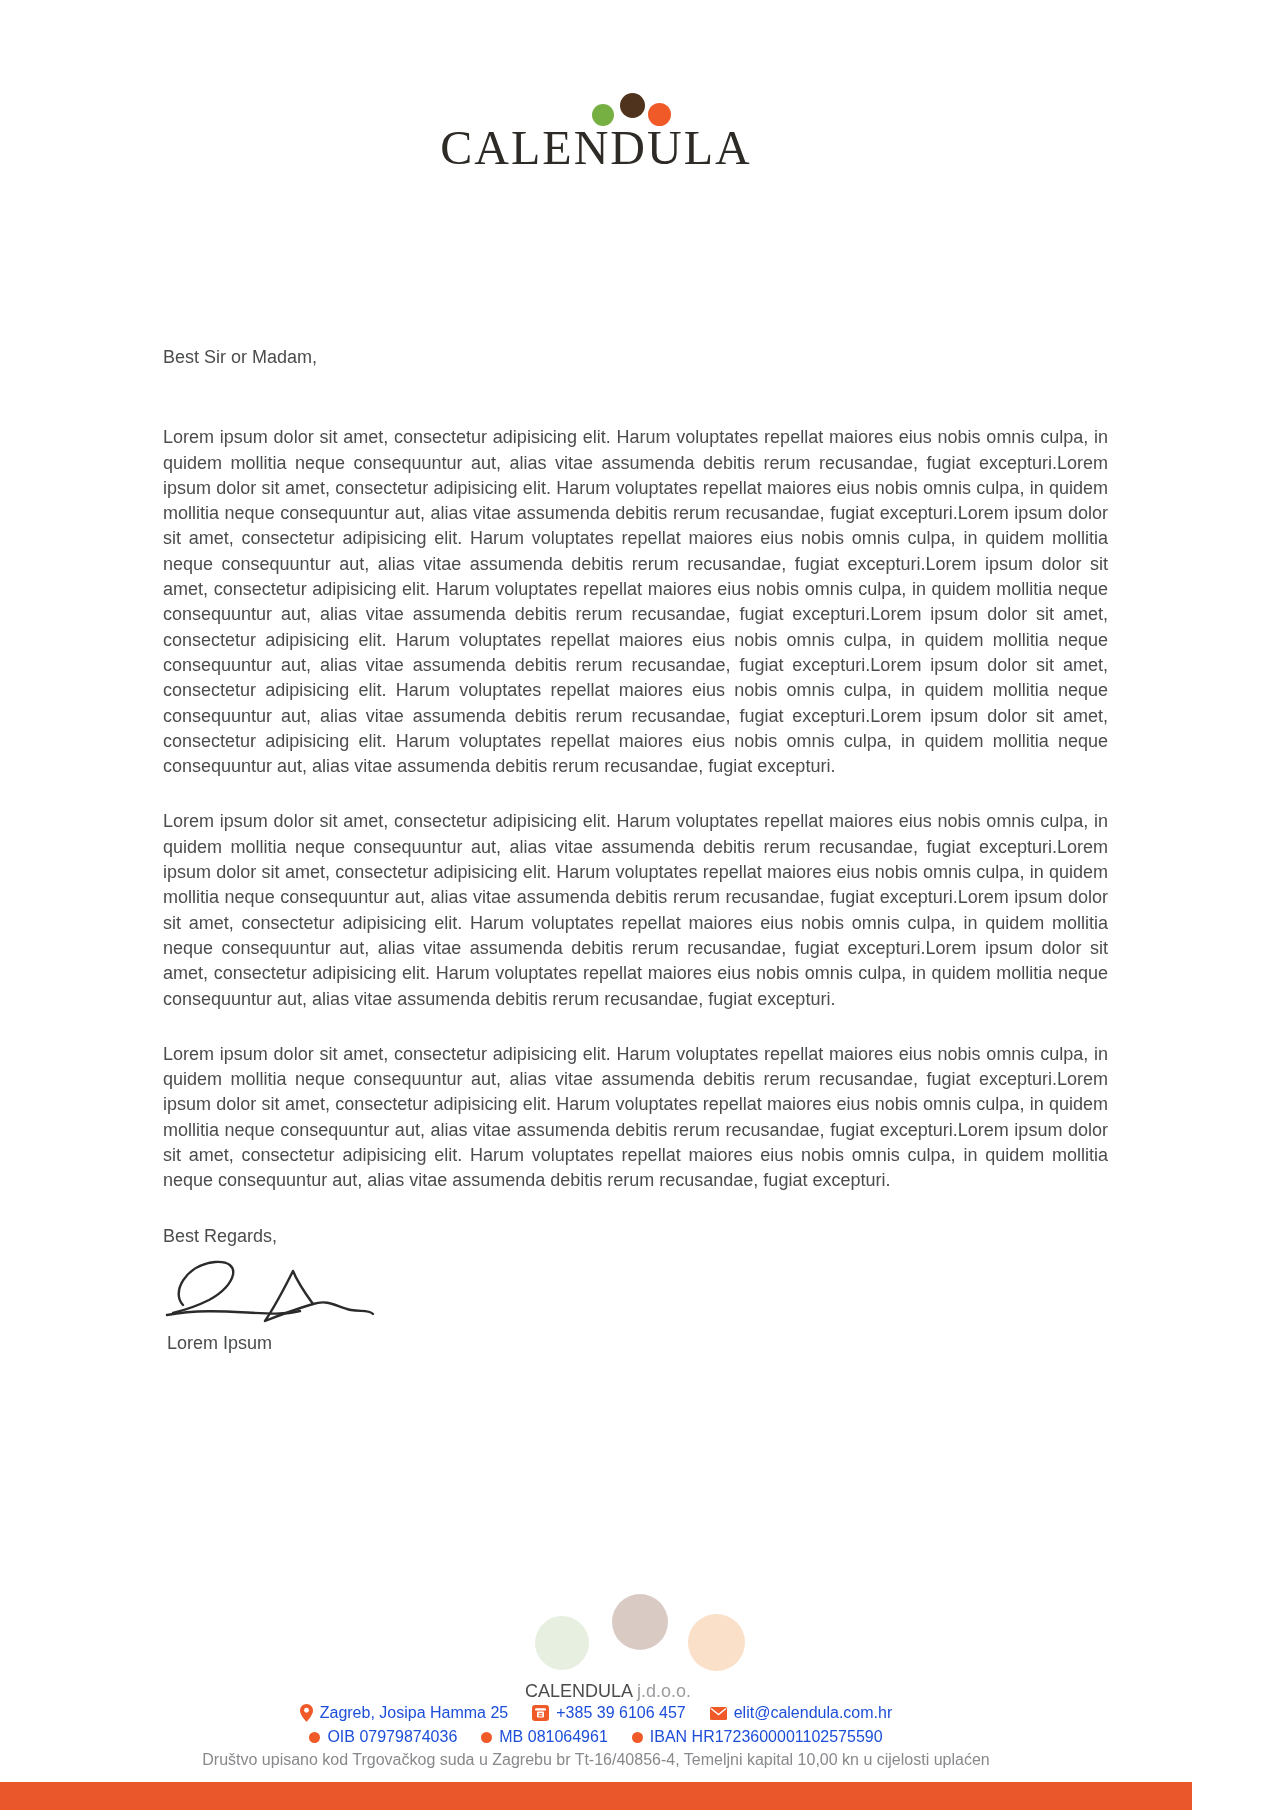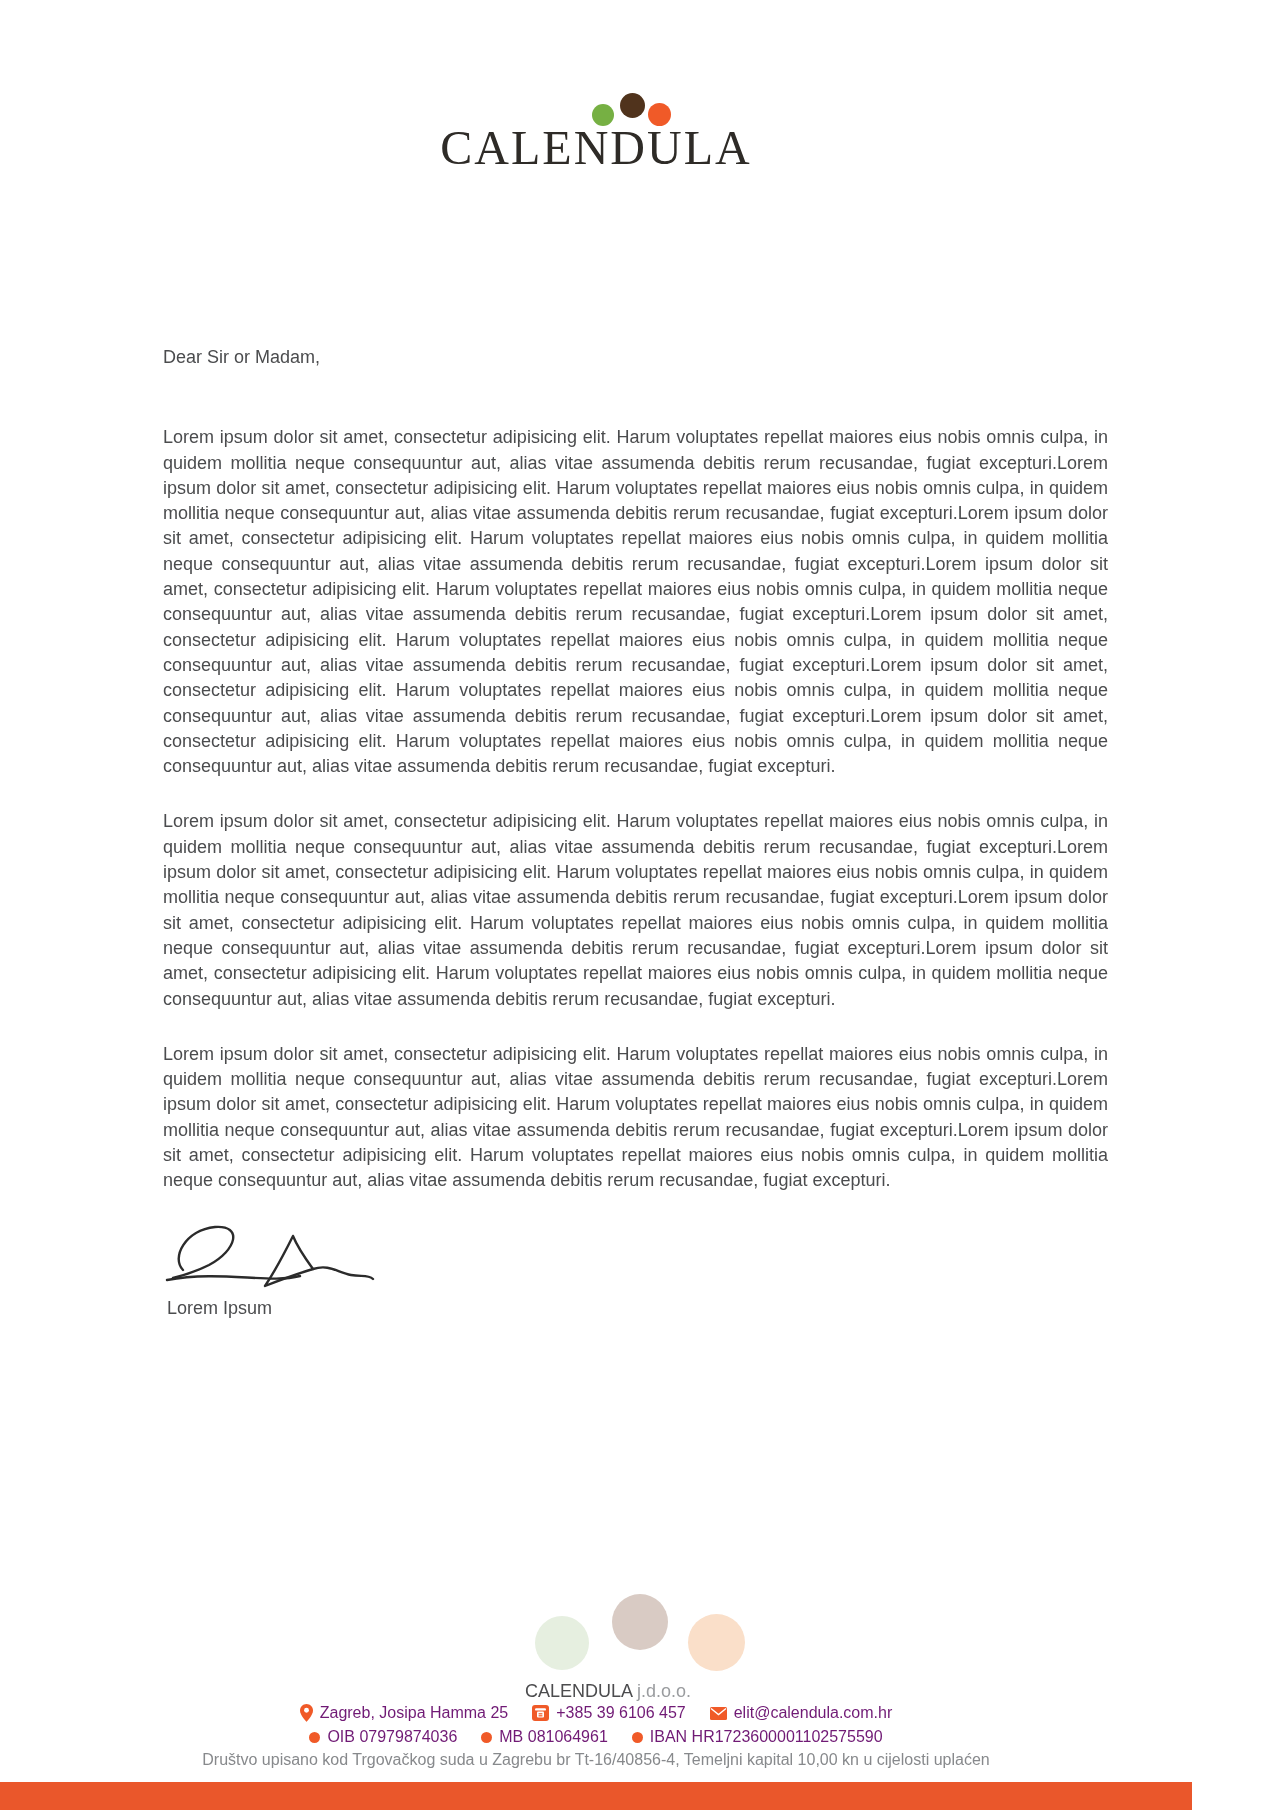--- a/index.html
+++ b/index.html
@@ -29,21 +29,21 @@
   .fc{position:absolute;border-radius:50%;}
   .fc-green{left:535px;top:1616px;width:54px;height:54px;background:#e6efe0;}
   .fc-taupe{left:612px;top:1594px;width:56px;height:56px;background:#d9cbc4;}
   .fc-peach{left:688px;top:1614px;width:57px;height:57px;background:#fadfc9;}
 
   .f-company{position:absolute;top:1681px;left:12px;width:100%;text-align:center;
              font-size:18px;color:#4c4c4e;}
   .f-company .suffix{color:#9a9c9f;}
 
   .f-row{position:absolute;left:0;width:100%;display:flex;justify-content:center;
-         align-items:center;gap:7px;font-size:16px;color:#701a75;}
+         align-items:center;gap:7px;font-size:16px;color:#1d4ed8;}
   .f-row1{top:1704px;}
   .f-row2{top:1728px;}
   .f-row .sep{width:10px;}
   .bullet{display:inline-block;width:11px;height:11px;border-radius:50%;background:#f05a28;}
   .icon{display:inline-block;flex:0 0 auto;}
 
   .f-legal{position:absolute;top:1751px;left:0;width:100%;text-align:center;
            font-size:16px;color:#87898c;}
   .f-bar{position:absolute;left:0;top:1782px;width:1280px;height:28px;background:#ea572b;}
 </style>
@@ -53,24 +53,25 @@
 <div class="page">
 
   <div>
     <span class="dot dot-green"></span>
     <span class="dot dot-brown"></span>
     <span class="dot dot-orange"></span>
     <div class="logo-word">CALENDULA</div>
   </div>
 
   <main class="letter">
-    <p class="salutation">Dear Sir or Madam,</p>
+    <p class="salutation">Best Sir or Madam,</p>
     <p class="para">Lorem ipsum dolor sit amet, consectetur adipisicing elit. Harum voluptates repellat maiores eius nobis omnis culpa, in quidem mollitia neque consequuntur aut, alias vitae assumenda debitis rerum recusandae, fugiat excepturi.Lorem ipsum dolor sit amet, consectetur adipisicing elit. Harum voluptates repellat maiores eius nobis omnis culpa, in quidem mollitia neque consequuntur aut, alias vitae assumenda debitis rerum recusandae, fugiat excepturi.Lorem ipsum dolor sit amet, consectetur adipisicing elit. Harum voluptates repellat maiores eius nobis omnis culpa, in quidem mollitia neque consequuntur aut, alias vitae assumenda debitis rerum recusandae, fugiat excepturi.Lorem ipsum dolor sit amet, consectetur adipisicing elit. Harum voluptates repellat maiores eius nobis omnis culpa, in quidem mollitia neque consequuntur aut, alias vitae assumenda debitis rerum recusandae, fugiat excepturi.Lorem ipsum dolor sit amet, consectetur adipisicing elit. Harum voluptates repellat maiores eius nobis omnis culpa, in quidem mollitia neque consequuntur aut, alias vitae assumenda debitis rerum recusandae, fugiat excepturi.Lorem ipsum dolor sit amet, consectetur adipisicing elit. Harum voluptates repellat maiores eius nobis omnis culpa, in quidem mollitia neque consequuntur aut, alias vitae assumenda debitis rerum recusandae, fugiat excepturi.Lorem ipsum dolor sit amet, consectetur adipisicing elit. Harum voluptates repellat maiores eius nobis omnis culpa, in quidem mollitia neque consequuntur aut, alias vitae assumenda debitis rerum recusandae, fugiat excepturi.</p>
     <p class="para">Lorem ipsum dolor sit amet, consectetur adipisicing elit. Harum voluptates repellat maiores eius nobis omnis culpa, in quidem mollitia neque consequuntur aut, alias vitae assumenda debitis rerum recusandae, fugiat excepturi.Lorem ipsum dolor sit amet, consectetur adipisicing elit. Harum voluptates repellat maiores eius nobis omnis culpa, in quidem mollitia neque consequuntur aut, alias vitae assumenda debitis rerum recusandae, fugiat excepturi.Lorem ipsum dolor sit amet, consectetur adipisicing elit. Harum voluptates repellat maiores eius nobis omnis culpa, in quidem mollitia neque consequuntur aut, alias vitae assumenda debitis rerum recusandae, fugiat excepturi.Lorem ipsum dolor sit amet, consectetur adipisicing elit. Harum voluptates repellat maiores eius nobis omnis culpa, in quidem mollitia neque consequuntur aut, alias vitae assumenda debitis rerum recusandae, fugiat excepturi.</p>
     <p class="para">Lorem ipsum dolor sit amet, consectetur adipisicing elit. Harum voluptates repellat maiores eius nobis omnis culpa, in quidem mollitia neque consequuntur aut, alias vitae assumenda debitis rerum recusandae, fugiat excepturi.Lorem ipsum dolor sit amet, consectetur adipisicing elit. Harum voluptates repellat maiores eius nobis omnis culpa, in quidem mollitia neque consequuntur aut, alias vitae assumenda debitis rerum recusandae, fugiat excepturi.Lorem ipsum dolor sit amet, consectetur adipisicing elit. Harum voluptates repellat maiores eius nobis omnis culpa, in quidem mollitia neque consequuntur aut, alias vitae assumenda debitis rerum recusandae, fugiat excepturi.</p>
+    <p class="closing">Best Regards,</p>
     <svg class="signature" viewBox="0 0 215 68">
       <path class="sig-stroke" d="M18 46 C 6 34, 20 6, 50 3 C 78 1, 72 26, 44 41 C 30 48, 16 52, 8 54"></path>
       <path class="sig-stroke" d="M2 56 C 55 46, 105 60, 135 52"></path>
       <path class="sig-stroke" d="M128 12 C 118 32, 108 50, 100 62 C 120 54, 138 48, 148 45 C 140 34, 132 22, 128 12"></path>
       <path class="sig-stroke" d="M148 45 C 164 40, 172 48, 186 51 C 196 53, 203 50, 208 55"></path>
     </svg>
     <p class="sender">Lorem Ipsum</p>
   </main>
 
   <footer>

